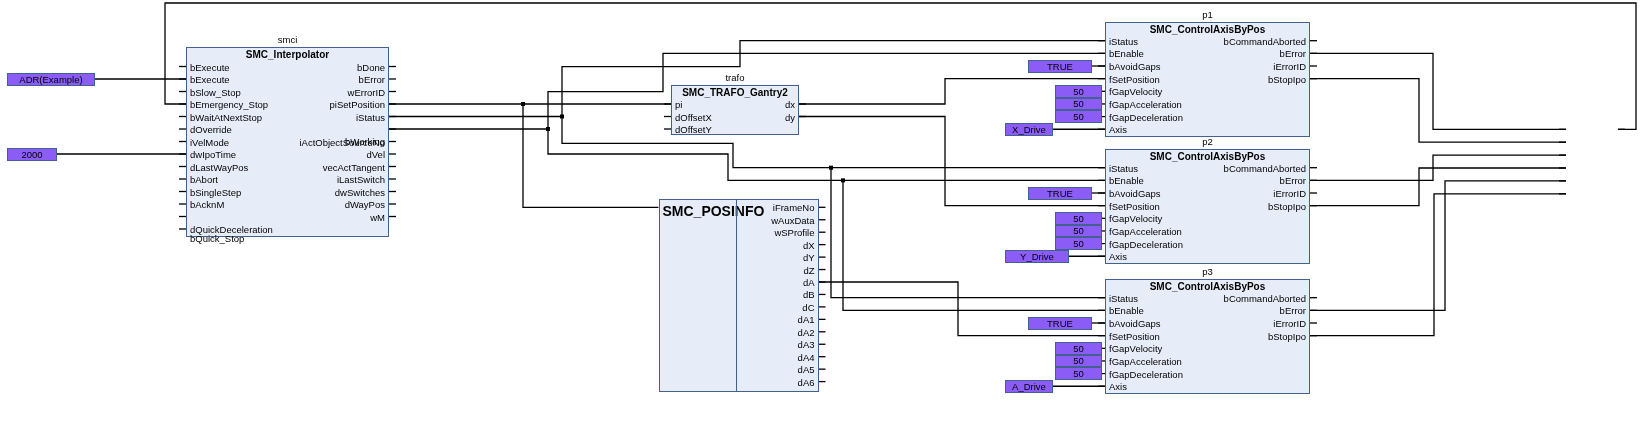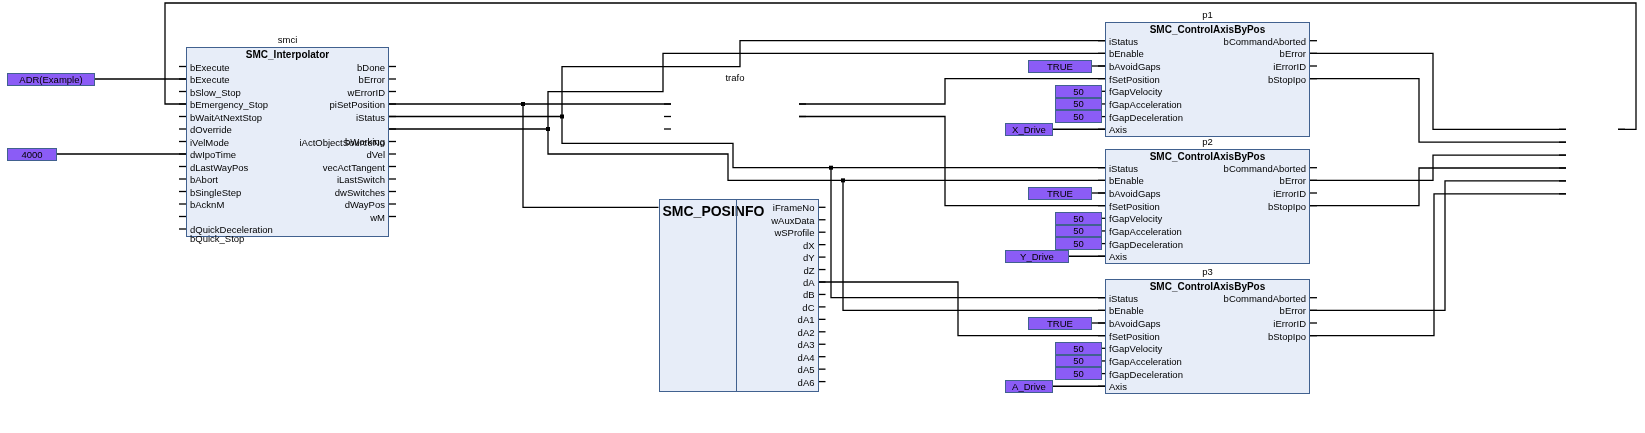--- a/index.html
+++ b/index.html
@@ -210,20 +210,28 @@
       <div class="pin out" style="top: 88px;">bWorking</div>
       <div class="pin out" style="top: 88.5px;">iActObjectSourceNo</div>
       <div class="pin out" style="top: 101px;">dVel</div>
       <div class="pin out" style="top: 113.5px;">vecActTangent</div>
       <div class="pin out" style="top: 126px;">iLastSwitch</div>
       <div class="pin out" style="top: 138.5px;">dwSwitches</div>
       <div class="pin out" style="top: 151px;">dWayPos</div>
       <div class="pin out" style="top: 163.5px;">wM</div>
     </div>
     <div class="inst-label" style="left: 186px; top: 33.5px; width: 203px;">smci</div>
+    <div class="fb" style="left: 671px; top: 85px; width: 128px; height: 50px;">
+      <div class="fb-title">SMC_TRAFO_Gantry2</div>
+      <div class="pin in" style="top: 13px;">pi</div>
+      <div class="pin in" style="top: 25.5px;">dOffsetX</div>
+      <div class="pin in" style="top: 38px;">dOffsetY</div>
+      <div class="pin out" style="top: 13px;">dx</div>
+      <div class="pin out" style="top: 25.5px;">dy</div>
+    </div>
     <div class="inst-label" style="left: 671px; top: 71.5px; width: 128px;">trafo</div>
     <div class="fb" style="left: 658.5px; top: 198.5px; width: 160px; height: 193px;">
       <div class="struct-label">SMC_POSINFO</div>
       <div class="struct-divider" style="left: 76.5px;"></div>
       <div class="pin out" style="top: 2.8px;">iFrameNo</div>
       <div class="pin out" style="top: 15.25px; margin-left: 41px;">wAuxData</div>
       <div class="pin out" style="top: 27.7px;">wSProfile</div>
       <div class="pin out" style="top: 40.15px;">dX</div>
       <div class="pin out" style="top: 52.6px;">dY</div>
       <div class="pin out" style="top: 65.05px;">dZ</div>
@@ -282,21 +290,21 @@
       <div class="pin out" style="top: 12.7px;">bCommandAborted</div>
       <div class="pin out" style="top: 25.35px;">bError</div>
       <div class="pin out" style="top: 38px;">iErrorID</div>
       <div class="pin out" style="top: 50.65px;">bStopIpo</div>
     </div>
     <div class="inst-label" style="left: 1105px; top: 265.5px; width: 205px;">p3</div>
     <div class="vbox" style="left: 7px; top: 72.5px; width: 88px; height: 13px;">
       <span>ADR(Example)</span>
     </div>
     <div class="vbox" style="left: 7px; top: 147.5px; width: 50px; height: 13px;">
-      <span>4000</span>
+      <span>2000</span>
     </div>
     <div class="vbox" style="left: 1028px; top: 59.5px; width: 64px; height: 13px;">
       <span>TRUE</span>
     </div>
     <div class="vbox" style="left: 1028px; top: 186.5px; width: 64px; height: 13px;">
       <span>TRUE</span>
     </div>
     <div class="vbox" style="left: 1028px; top: 316.5px; width: 64px; height: 13px;">
       <span>TRUE</span>
     </div>

